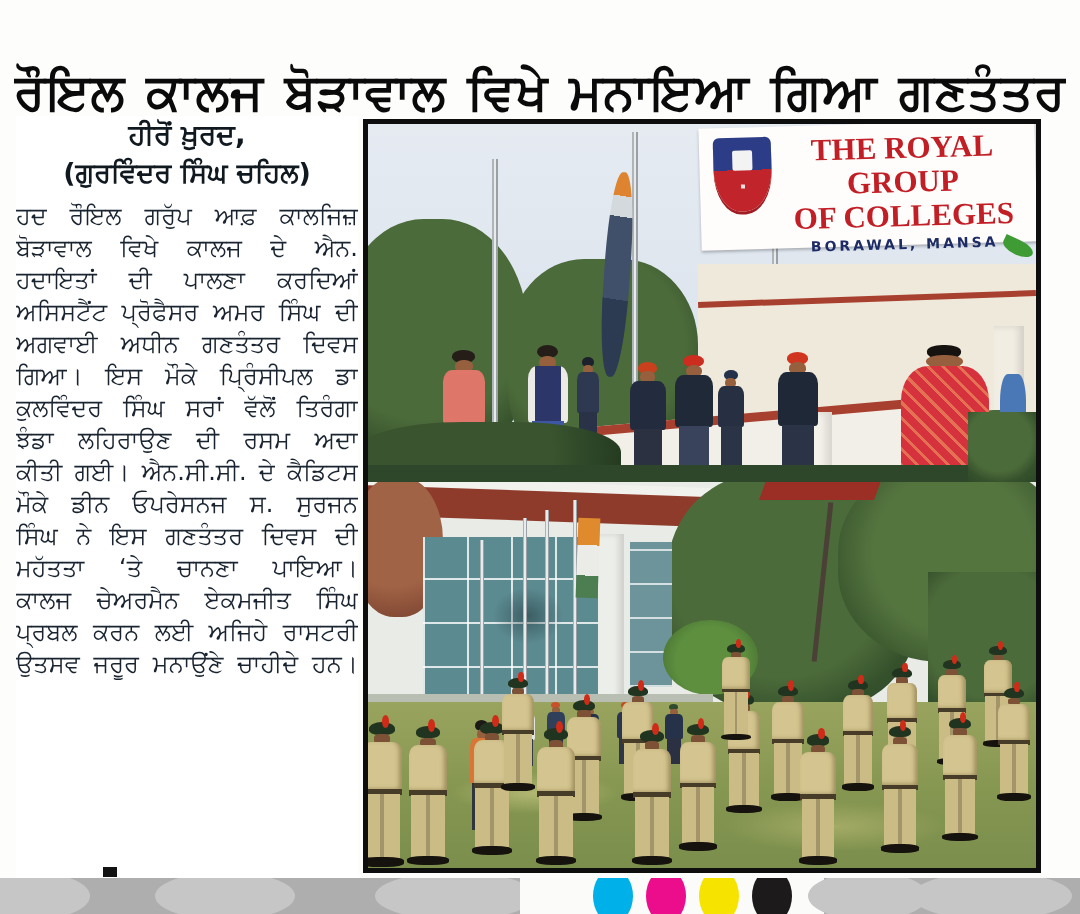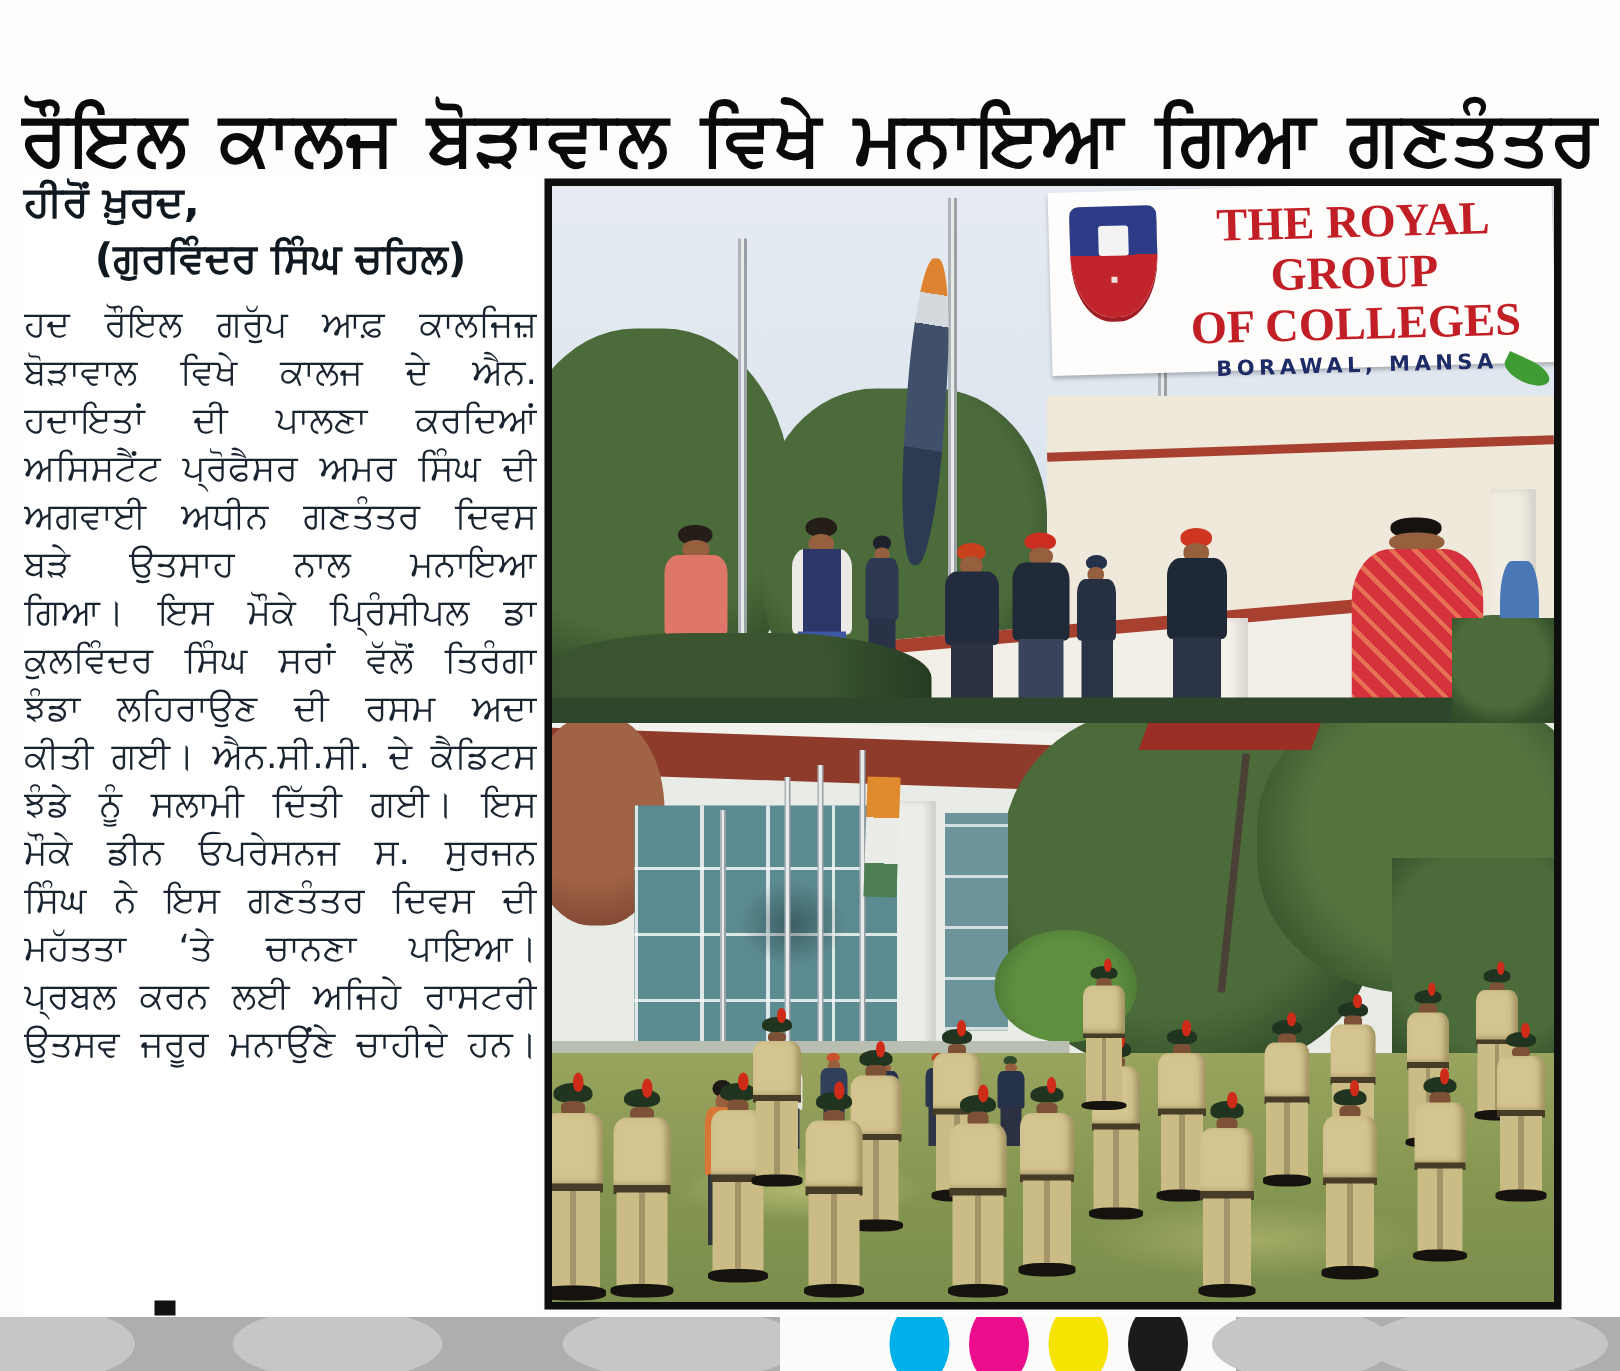--- a/index.html
+++ b/index.html
@@ -5,21 +5,21 @@
   html,body{margin:0;padding:0}
   body{width:1080px;height:914px;position:relative;background:#fdfdfc;overflow:hidden;
        font-family:"DejaVu Sans","Liberation Sans",sans-serif}
   .abs,.person i,.cadet i{position:absolute;display:block}
 
   
   #headline{position:absolute;left:14px;top:8px;width:1052px;height:104px;
     font-size:50px;font-weight:bold;color:#0a0a0a;line-height:100px;
     text-align:justify;text-align-last:justify;overflow:hidden;letter-spacing:1px}
   #column{position:absolute;left:16px;top:116px;width:342px;height:762px;background:#fff}
-  .dateline{font-size:28px;font-weight:bold;color:#101820;line-height:38px}
+  .dateline{font-size:28px;font-weight:bold;color:#101820;text-align:center;line-height:38px}
   .byline{font-size:27px;font-weight:bold;color:#101820;text-align:center;line-height:38px;margin-bottom:8px}
   .body-line{font-size:24px;color:#1a2430;height:32px;line-height:32px;
     text-align:justify;text-align-last:justify;overflow:hidden}
 
   
   #photo-frame{position:absolute;left:363px;top:119px;width:668px;height:744px;
     border:5px solid #0e0e0e;background:#dfe6ee}
   #photo-top{position:absolute;left:0;top:0;width:668px;height:358px;overflow:hidden;
     background:linear-gradient(180deg,#e6ebf2 0%,#dde5ee 55%,#e9ece9 100%)}
   #photo-bottom{position:absolute;left:0;top:358px;width:668px;height:386px;overflow:hidden;background:#e9ebe6}
@@ -75,29 +75,28 @@
 
 <div id="column">
   <div class="dateline">ਹੀਰੋਂ ਖ਼ੁਰਦ,</div>
   <div class="byline">(ਗੁਰਵਿੰਦਰ ਸਿੰਘ ਚਹਿਲ)</div>
   <div>
       <div class="body-line">ਹਦ ਰੌਇਲ ਗਰੁੱਪ ਆਫ਼ ਕਾਲਜਿਜ਼</div>
       <div class="body-line">ਬੋੜਾਵਾਲ ਵਿਖੇ ਕਾਲਜ ਦੇ ਐਨ.</div>
       <div class="body-line">ਹਦਾਇਤਾਂ ਦੀ ਪਾਲਣਾ ਕਰਦਿਆਂ</div>
       <div class="body-line">ਅਸਿਸਟੈਂਟ ਪ੍ਰੋਫੈਸਰ ਅਮਰ ਸਿੰਘ ਦੀ</div>
       <div class="body-line">ਅਗਵਾਈ ਅਧੀਨ ਗਣਤੰਤਰ ਦਿਵਸ</div>
-      <div class="body-line">ਬੜੇ ਉਤਸਾਹ ਨਾਲ ਮਨਾਇਆ</div>
       <div class="body-line">ਗਿਆ। ਇਸ ਮੌਕੇ ਪ੍ਰਿੰਸੀਪਲ ਡਾ</div>
       <div class="body-line">ਕੁਲਵਿੰਦਰ ਸਿੰਘ ਸਰਾਂ ਵੱਲੋਂ ਤਿਰੰਗਾ</div>
       <div class="body-line">ਝੰਡਾ ਲਹਿਰਾਉਣ ਦੀ ਰਸਮ ਅਦਾ</div>
       <div class="body-line">ਕੀਤੀ ਗਈ। ਐਨ.ਸੀ.ਸੀ. ਦੇ ਕੈਡਿਟਸ</div>
-      <div class="body-line">ਝੰਡੇ ਨੂੰ ਸਲਾਮੀ ਦਿੱਤੀ ਗਈ। ਇਸ</div>
       <div class="body-line">ਮੌਕੇ ਡੀਨ ਓਪਰੇਸਨਜ ਸ. ਸੁਰਜਨ</div>
       <div class="body-line">ਸਿੰਘ ਨੇ ਇਸ ਗਣਤੰਤਰ ਦਿਵਸ ਦੀ</div>
       <div class="body-line">ਮਹੱਤਤਾ ‘ਤੇ ਚਾਨਣਾ ਪਾਇਆ।</div>
+      <div class="body-line">ਕਾਲਜ ਚੇਅਰਮੈਨ ਏਕਮਜੀਤ ਸਿੰਘ</div>
       <div class="body-line">ਪ੍ਰਬਲ ਕਰਨ ਲਈ ਅਜਿਹੇ ਰਾਸਟਰੀ</div>
       <div class="body-line">ਉਤਸਵ ਜਰੂਰ ਮਨਾਉਂਣੇ ਚਾਹੀਦੇ ਹਨ।</div>
     </div>
 </div>
 
 <div id="photo-frame">
 
   <div id="photo-top">
     <div class="abs tree" style="left:-30px;top:95px;width:190px;height:250px;border-radius:45%"></div>
     <div class="abs tree" style="left:140px;top:135px;width:190px;height:215px;border-radius:40%"></div>

